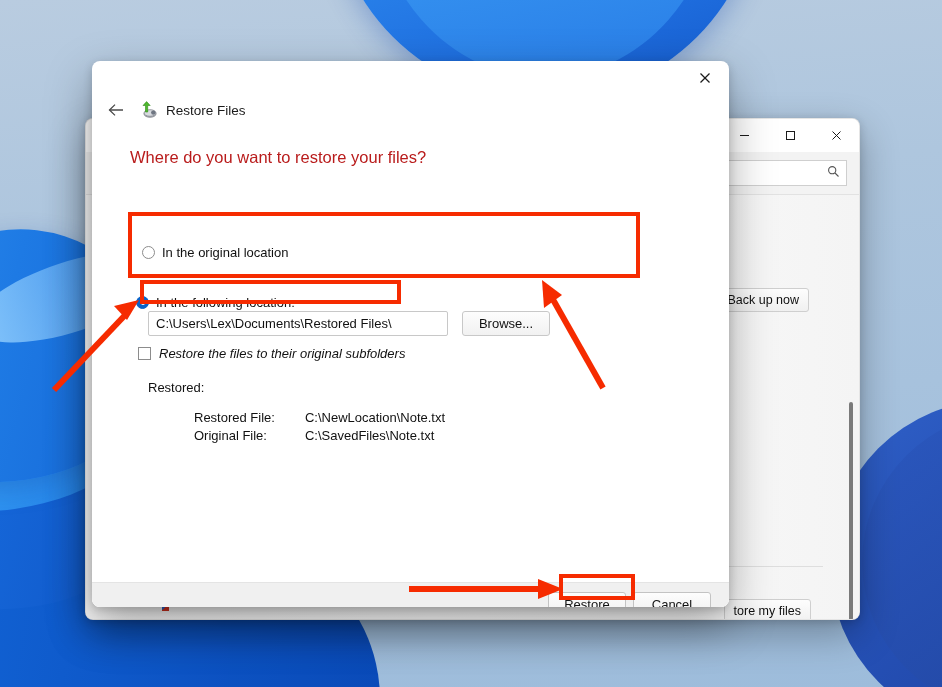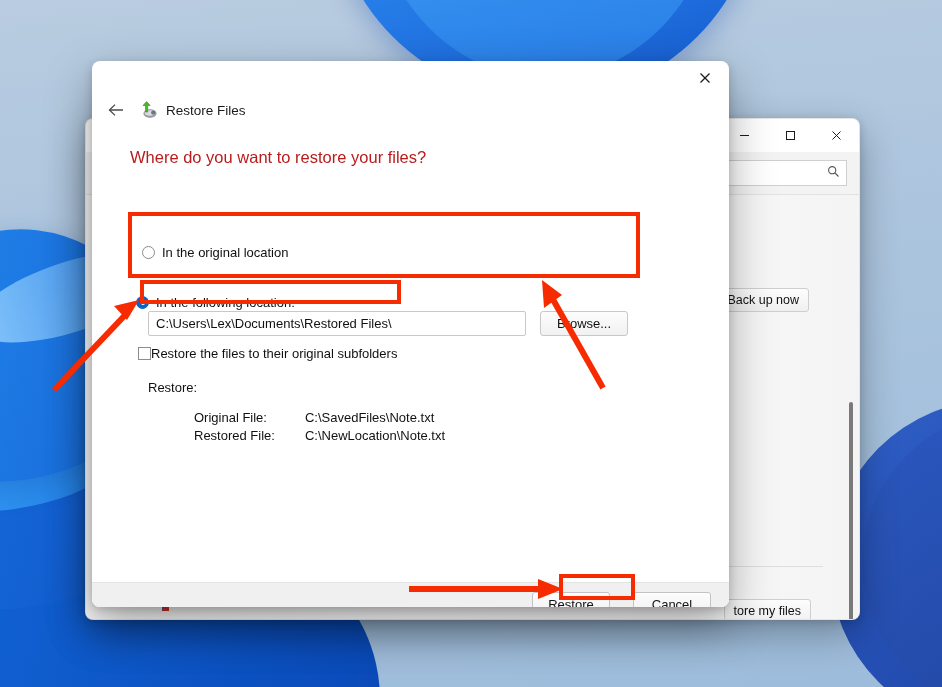--- a/index.html
+++ b/index.html
@@ -290,21 +290,21 @@
     border-radius: 50%;
     background: #ffffff;
   }
 
   #path-row {
     position: absolute;
     left: 56px; top: 184px;
     display: flex; align-items: center; gap: 14px;
   }
   #path-input {
-    width: 378px; height: 25px;
+    width: 300px; height: 25px;
     background: #ffffff;
     border: 1px solid #c8c8c8;
     border-radius: 2px;
     display: flex; align-items: center;
     padding: 0 7px;
     font-size: 13px;
     color: #111;
   }
   #browse-btn {
     width: 88px; height: 25px;
@@ -312,24 +312,25 @@
     border: 1px solid #c8c8c8;
     border-radius: 3px;
     display: flex; align-items: center; justify-content: center;
     font-size: 13px;
     color: #111;
   }
 
   #check-row {
     position: absolute;
     left: 46px; top: 219px;
-    display: flex; align-items: center; 
+    display: flex; align-items: center; gap: 8px;
     font-size: 13px;
     color: #111;
     white-space: nowrap;
+    font-style: italic;
   }
   .checkbox {
     width: 13px; height: 13px;
     border: 1px solid #8c8c8c;
     background: #fff;
     flex: none;
   }
 
   #example-label {
     position: absolute;
@@ -347,21 +348,21 @@
   #example-table td { padding: 0 0 3px 0; white-space: nowrap; }
   #example-table td.k { padding-right: 30px; }
 
   #dlg-footer {
     position: absolute;
     left: 0; bottom: 0;
     width: 100%; height: 43px;
     background: #f0f0f0;
     border-top: 1px solid #e4e4e4;
     display: flex; align-items: center; justify-content: flex-end;
-    gap: 23px;
+    gap: 7px;
     padding-right: 18px;
   }
   .dlg-btn {
     width: 78px; height: 24px;
     background: linear-gradient(180deg,#fdfdfd,#f0f0f0);
     border: 1px solid #c3c3c3;
     border-radius: 3px;
     display: flex; align-items: center; justify-content: center;
     font-size: 13px;
     color: #111;
@@ -496,31 +497,31 @@
         <div id="browse-btn">
           <span>Browse...</span>
         </div>
       </div>
 
       <div id="check-row">
         <span class="checkbox"></span>
         <span>Restore the files to their original subfolders</span>
       </div>
 
-      <div id="example-label">Restore:</div>
+      <div id="example-label">Restored:</div>
 
       <table id="example-table">
         <tbody>
             <tr>
+          <td class="k">Restored File:</td>
+          <td>C:\NewLocation\Note.txt</td>
+        </tr>
+        <tr>
           <td class="k">Original File:</td>
           <td>C:\SavedFiles\Note.txt</td>
-        </tr>
-        <tr>
-          <td class="k">Restored File:</td>
-          <td>C:\NewLocation\Note.txt</td>
         </tr>
       </tbody>
         </table>
 
       <div id="dlg-footer">
         <div class="dlg-btn">
           <span>Restore</span>
         </div>
         <div class="dlg-btn">
           <span>Cancel</span>

